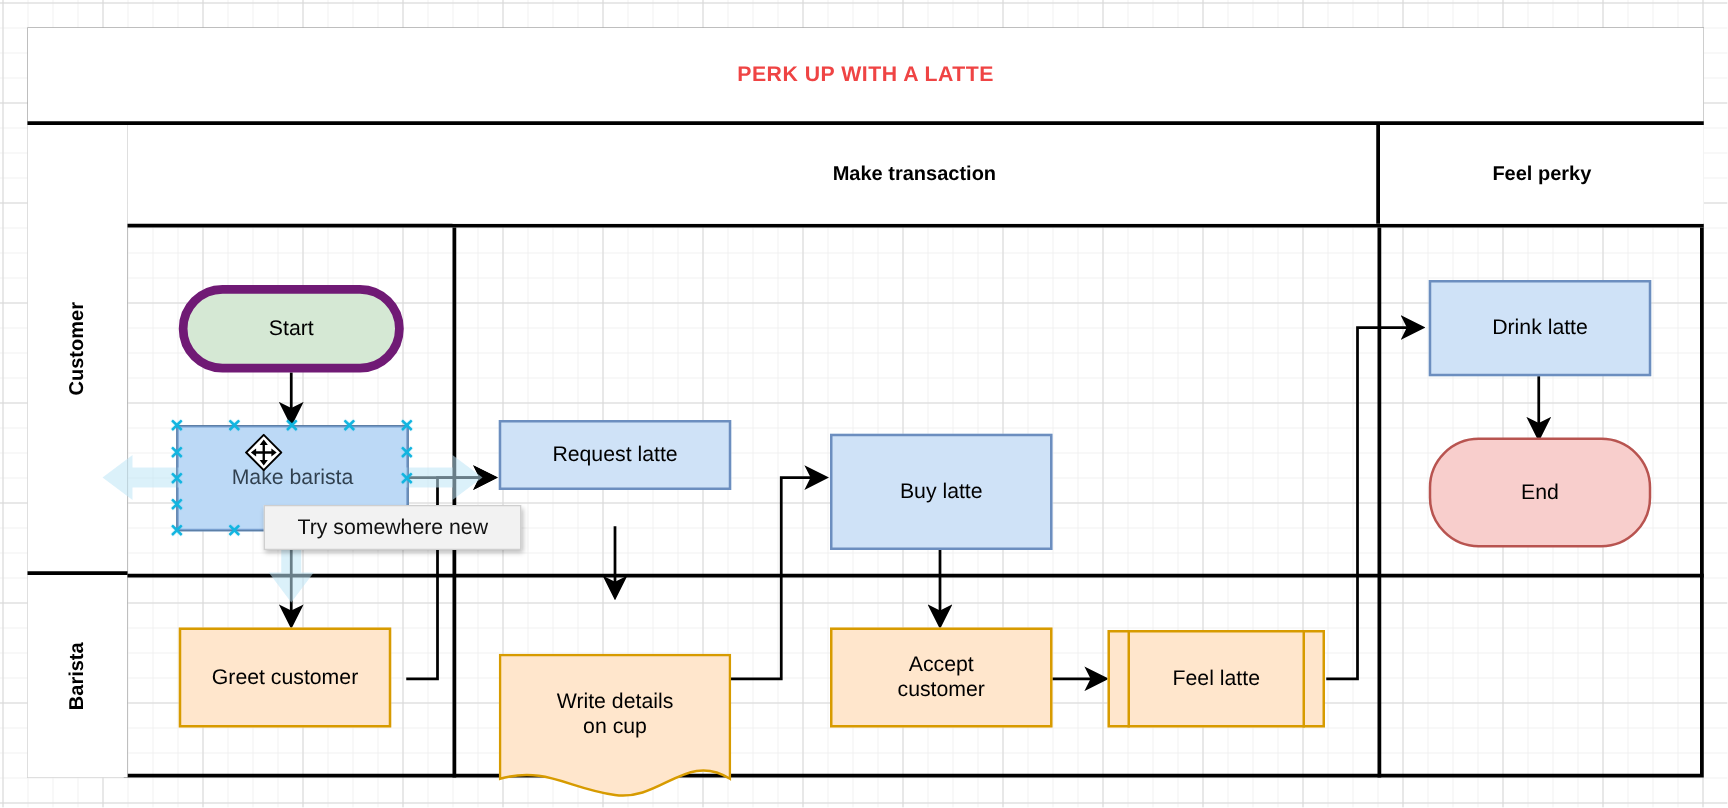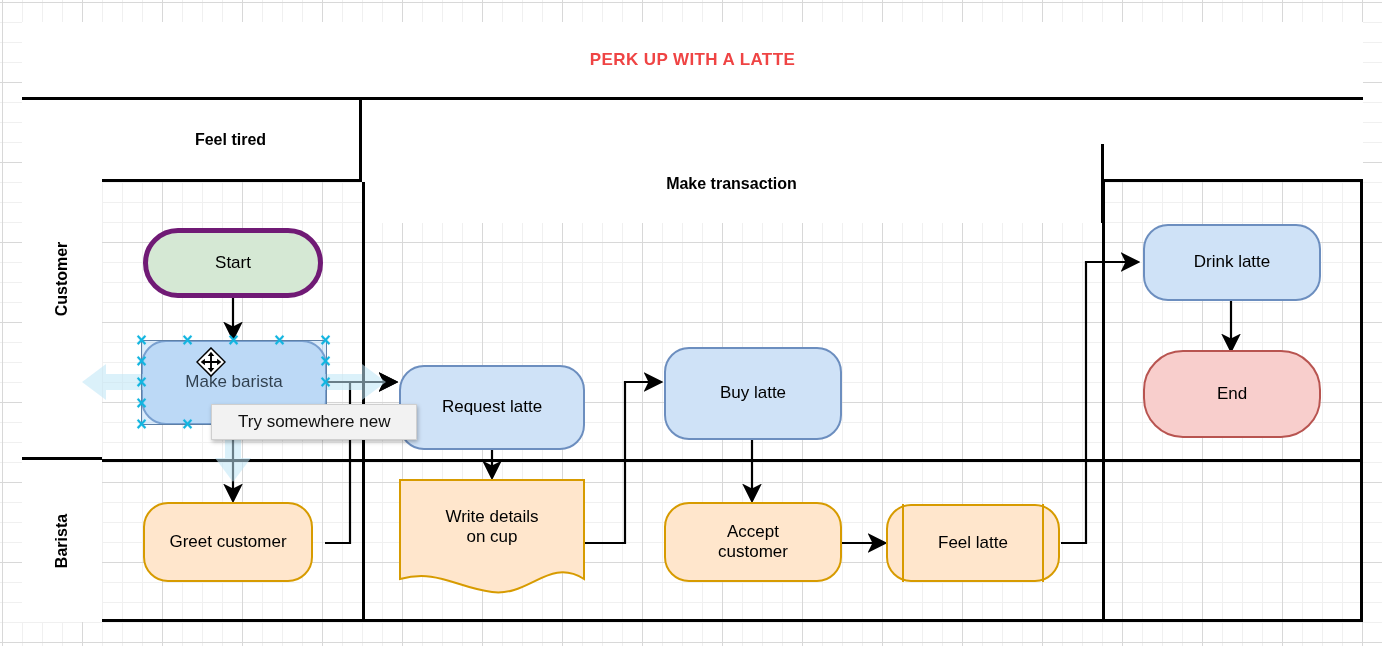--- a/index.html
+++ b/index.html
@@ -52,46 +52,46 @@
   .phase-band{
     position:absolute;left:102px;top:100px;width:1261px;height:82px;
     box-sizing:border-box;border-bottom:3px solid #000;background:#ffffff;
   }
   .phase-cell{
     position:absolute;top:0;height:79px;box-sizing:border-box;
     display:flex;align-items:center;justify-content:center;
     font-weight:bold;font-size:16px;color:#000;background:#ffffff;
   }
   #phase-0{left:0;width:260px;border-right:3px solid #000;}
-  #phase-1{left:260px;width:742px;border-right:3px solid #000;margin-top:44px;}
+  #phase-1{left:260px;width:742px;border-right:3px solid #000;}
   #phase-2{left:1002px;width:259px;}
   
   .phase-div{position:absolute;top:182px;width:3px;height:440px;background:#000;}
   #phase-div-0{left:362px;}
   #phase-div-1{left:1102px;}
   
   #lane-div{position:absolute;left:102px;top:459px;width:1261px;height:3px;background:#000;}
 
   
   .node{
     position:absolute;box-sizing:border-box;
     display:flex;align-items:center;justify-content:center;text-align:center;
-    font-size:17px;color:#000;line-height:1.18;z-index:6;border-radius:25px;
+    font-size:17px;color:#000;line-height:1.18;z-index:6;
   }
   .n-blue  {background:#cfe2f7;border:2px solid #6c8ebf;}
-  .n-green {background:#d5e8d4;border:5px solid #701a75;border-radius:40px;}
+  .n-green {background:#d5e8d4;border:7px solid #701a75;border-radius:40px;}
   .n-red   {background:#f8cecc;border:2px solid #b85450;border-radius:40px;}
   .n-orange{background:#ffe6cc;border:2px solid #d79b00;}
   
   .predef::before,.predef::after{
     content:"";position:absolute;top:-2px;bottom:-2px;width:2px;background:#d79b00;
   }
   .predef::before{left:14px;} .predef::after{right:14px;}
   
-  .doc{background:transparent;border:none;}
+  .doc{background:transparent;border:none;margin-top:44px;}
   .doc svg{position:absolute;left:0;top:0;}
   .doc .doc-label{position:relative;z-index:2;}
 
   
   #edges{position:absolute;left:0;top:0;width:1382px;height:646px;z-index:5;pointer-events:none;}
 
   
   .sel-box{
     position:absolute;box-sizing:border-box;border:1.5px solid #5d7fa6;
     background:rgba(150,200,245,.32);z-index:8;
@@ -128,22 +128,22 @@
 <div class="lane-head-col">
   <div class="lane-head" id="lane-customer">
     <span>Customer</span>
   </div>
   <div class="lane-head" id="lane-barista">
     <span>Barista</span>
   </div>
 </div>
 
 <div class="phase-band">
-  <div class="phase-cell" id="phase-0">Feel tired</div>
   <div class="phase-cell" id="phase-1">Make transaction</div>
+  <div class="phase-cell" id="phase-2">Feel perky</div>
 </div>
 <div class="phase-div" id="phase-div-0"></div>
 <div class="phase-div" id="phase-div-1"></div>
 <div id="lane-div"></div>
 
 <svg id="edges">
   <defs>
     <marker id="ah" viewBox="0 0 12 12" refX="10" refY="6" markerWidth="9" markerHeight="9" orient="auto-start-reverse">
       <path d="M0,0 L12,6 L0,12 L3,6 Z" fill="#000"></path>
     </marker>
@@ -177,21 +177,21 @@
 </div>
 
 <div class="node n-blue" style="left:141px;top:340px;width:186px;height:85px;">
   <span>Make barista</span>
 </div>
 
 <div class="node n-orange" style="left:143px;top:502px;width:170px;height:80px;">
   <span>Greet customer</span>
 </div>
 
-<div class="node n-blue" style="left:399px;top:365px;width:186px;height:85px;">
+<div class="node n-blue" style="left:399px;top:336px;width:186px;height:56px;">
   <span>Request latte</span>
 </div>
 
 <div class="node doc" style="left:399px;top:479px;width:186px;height:118px;">
   <svg width="186" height="118" viewBox="0 0 186 118">
     <path d="M1,1 L185,1 L185,100 C150,78 130,118 93,113 C56,108 38,90 1,100 Z" fill="#ffe6cc" stroke="#d79b00" stroke-width="2"></path>
   </svg>
   <div class="doc-label" style="margin-top:-22px;">
     <div>Write details</div>
     <div>on cup</div>

